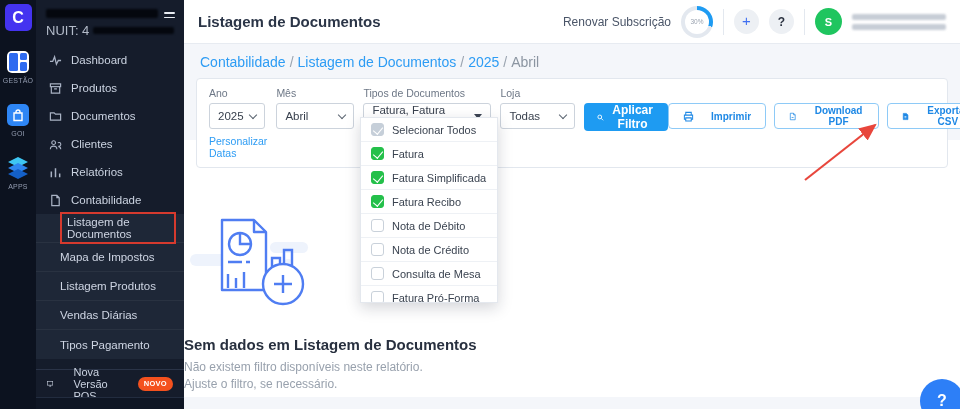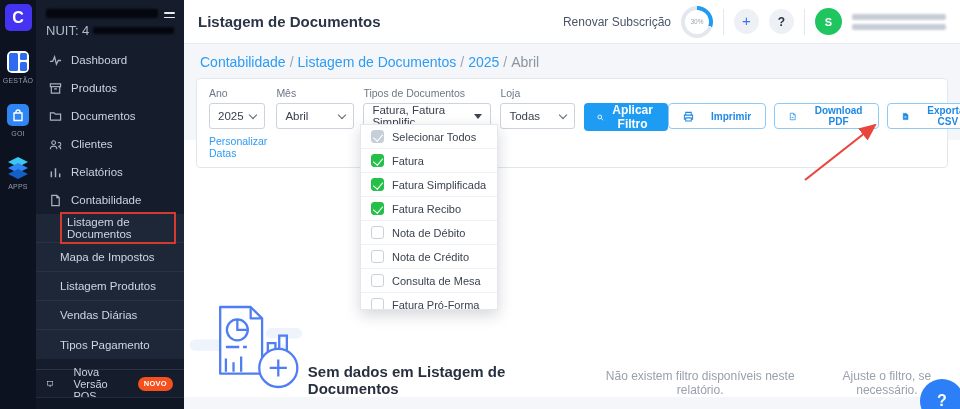--- a/index.html
+++ b/index.html
@@ -81,26 +81,26 @@
   .tri { width:0; height:0; border-left:4px solid transparent; border-right:4px solid transparent;
          border-top:5px solid #3c4452; flex-shrink:0; }
   .link-personalizar { font-size:10.5px; color:#2d9cf4; margin-top:6px; cursor:pointer; }
   .btn-apply { height:28px; margin-top:16px; background:#1e9bf2; color:#fff; border:none; border-radius:4px; font-size:12px;
                font-weight:bold; padding:0 13px; display:flex; align-items:center; gap:6px; font-family:inherit; cursor:pointer; }
   .export-group { margin-left:auto; display:flex; gap:8px; margin-top:16px; }
   .btn-outline { height:26px; background:#fff; border:1px solid #8ecaf7; color:#1e88e5; border-radius:4px; font-size:10px;
                  font-weight:bold; display:flex; align-items:center; gap:17px; padding:0 14px; font-family:inherit; cursor:pointer; }
 
   .results { position:absolute; left:0; right:0; top:96px; bottom:12px; background:#fff; z-index:1;
-             display:flex; flex-direction:row; align-items:flex-end; padding-top:72px; }
+             display:flex; flex-direction:column; align-items:flex-start; padding-top:72px; }
   .empty-title { font-size:15px; font-weight:bold; color:#28303f; margin-top:24px; }
   .empty-line { font-size:12px; color:#98a1ad; margin-top:7px; text-align:center; }
   .empty-line + .empty-line { margin-top:3px; }
 
-  .dropdown { position:absolute; left:176px; top:80px; width:138px; height:186px; overflow:hidden; background:#fff;
+  .dropdown { position:absolute; left:176px; top:73px; width:138px; height:186px; overflow:hidden; background:#fff;
               border:1px solid #e4e8ee; box-shadow:0 5px 14px rgba(20,30,50,.18); z-index:6; }
   .drow { height:24px; display:flex; align-items:center; gap:8px; padding:0 10px; border-bottom:1px solid #eef1f5;
           font-size:11px; color:#3a4350; cursor:pointer; }
   .cb { width:13px; height:13px; border:1px solid #c9d1da; border-radius:3px; background:#fff; position:relative; flex-shrink:0; }
   .cb.checked { background:#24c04a; border-color:#24c04a; }
   .cb.indeterminate { background:#c6cfd9; border-color:#c6cfd9; }
   .cb.checked::after, .cb.indeterminate::after { content:""; position:absolute; left:3px; top:1px; width:5px; height:8px;
           border:solid #fff; border-width:0 1.8px 1.8px 0; transform:rotate(40deg); }
 
   .annotation-svg { position:absolute; inset:0; width:100%; height:100%; pointer-events:none; z-index:9; }

